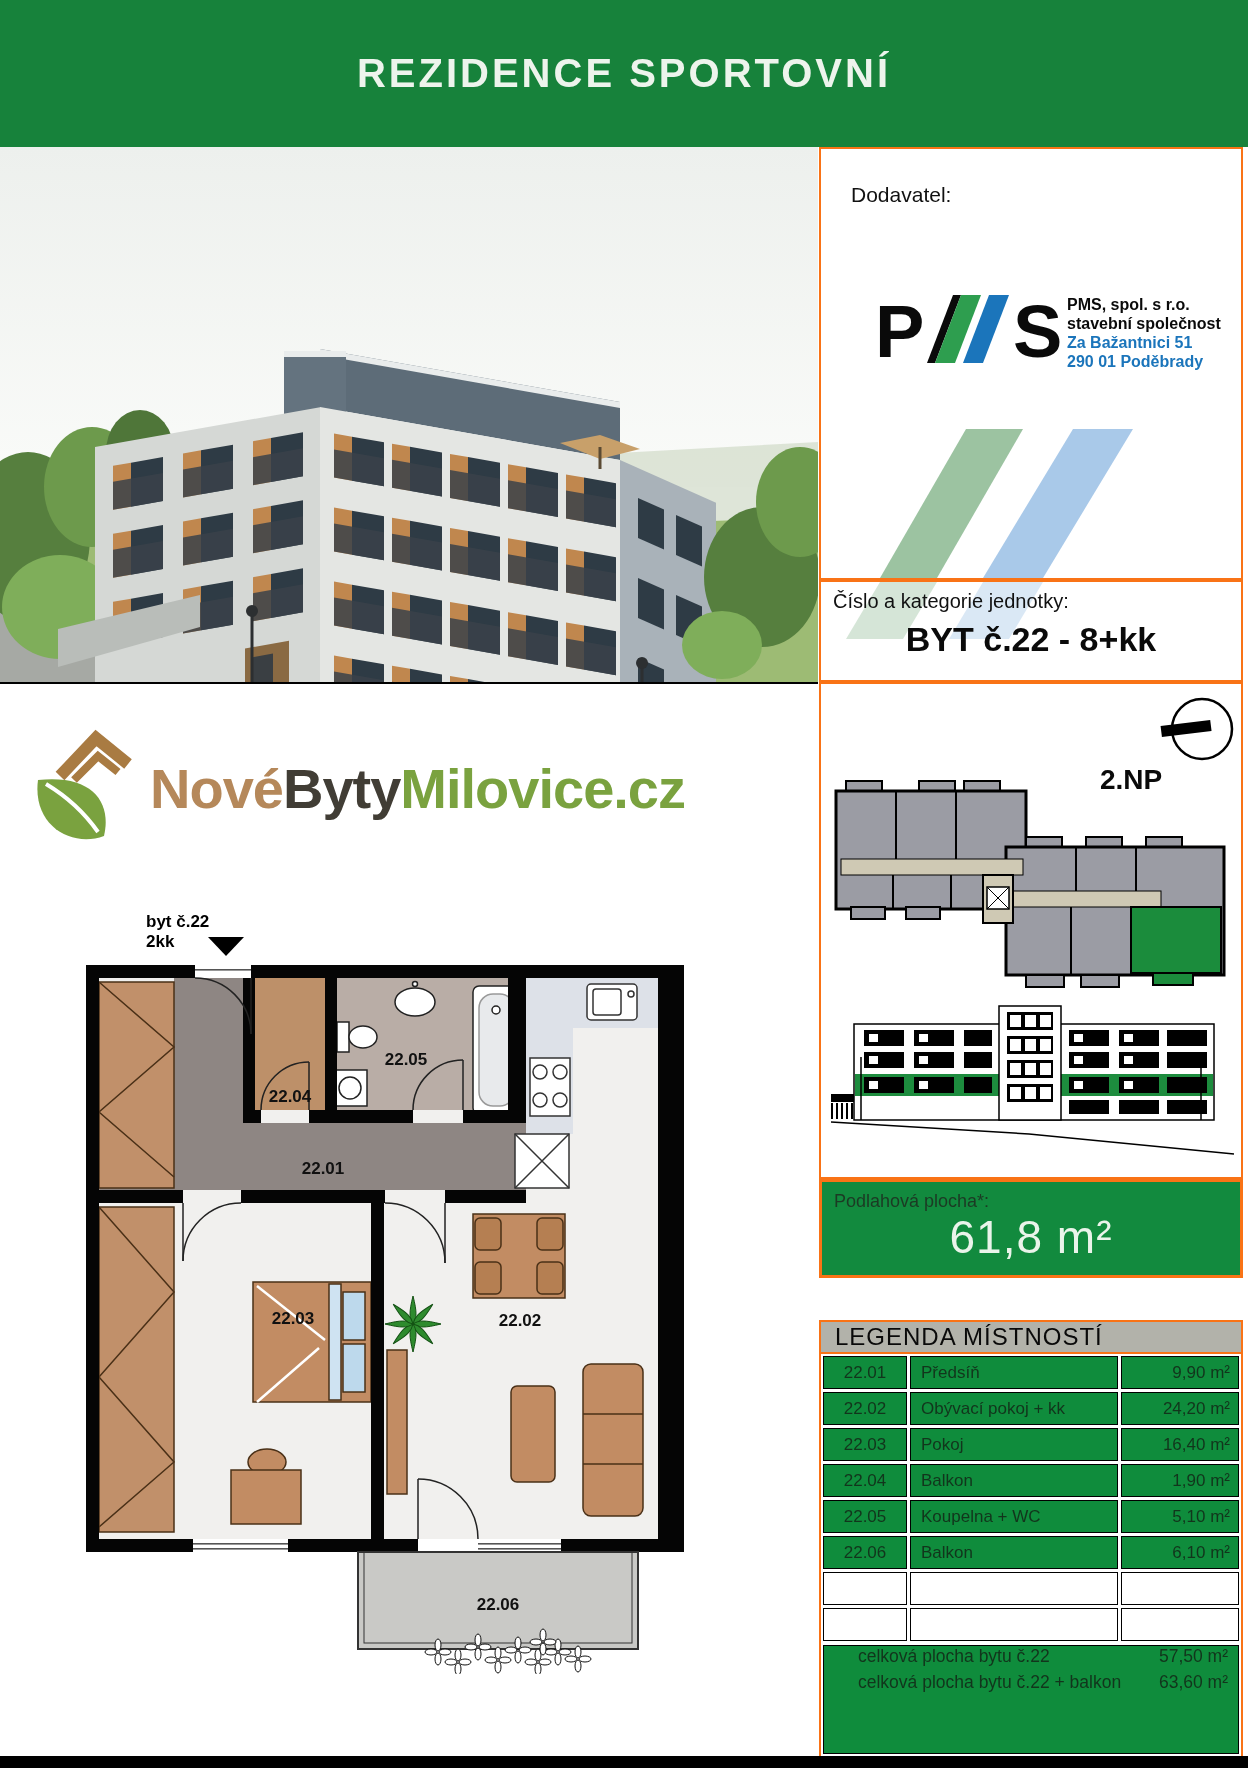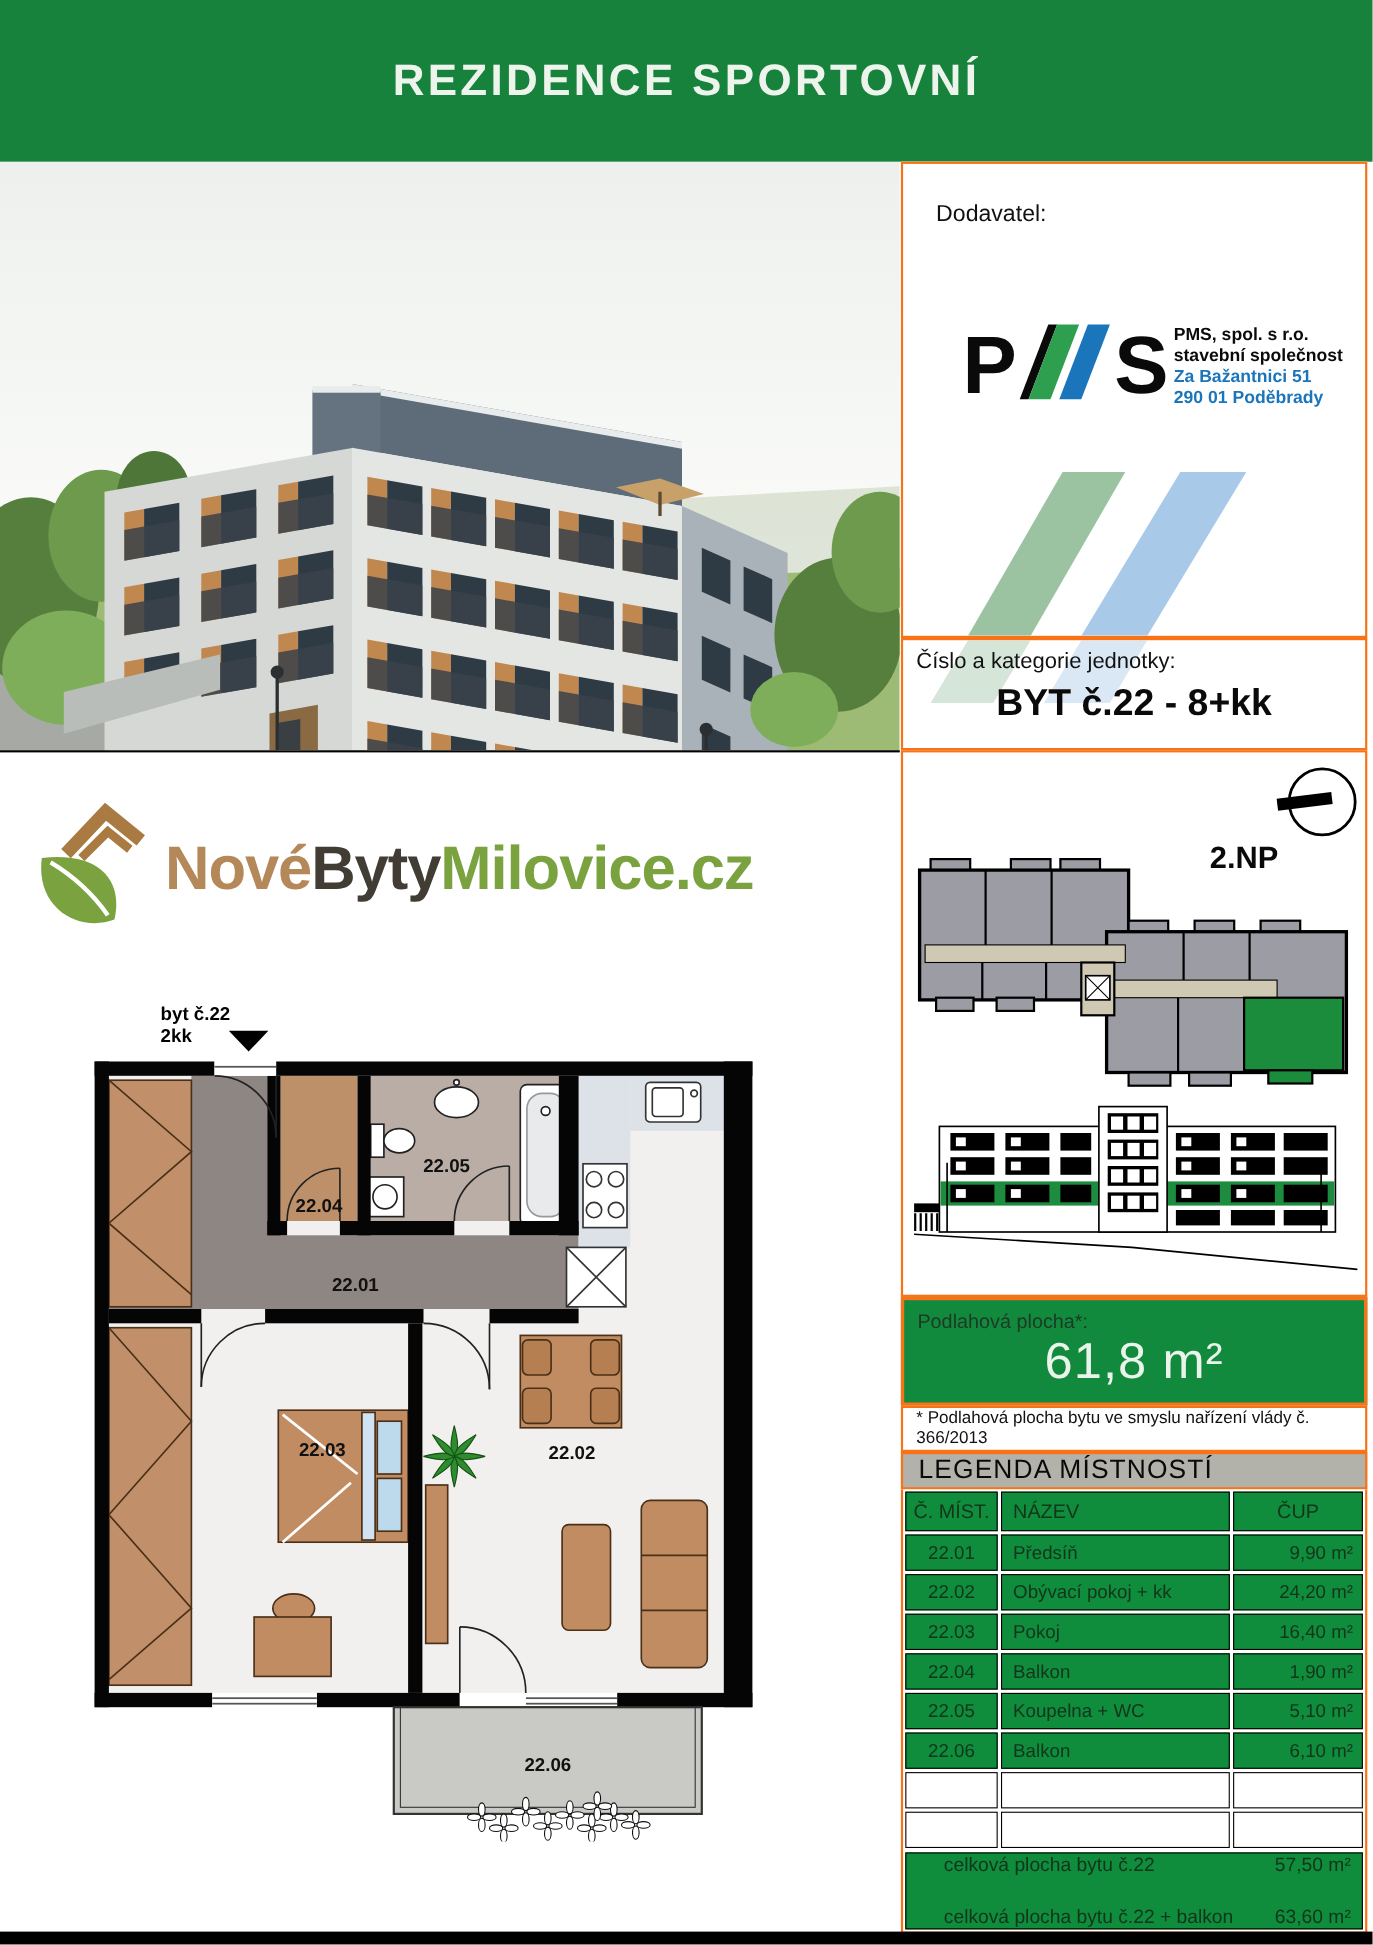--- a/index.html
+++ b/index.html
@@ -44,21 +44,21 @@
   .footnote-box{top:1278px;height:42px;display:flex;align-items:center;padding-left:12px;font-size:15.5px;color:#111;}
   .legend-title{top:1320px;height:34px;background:#B2B2AA;display:flex;align-items:center;padding-left:14px;font-size:24px;color:#0A0A0A;letter-spacing:1px;}
 
   .legend-table{top:1354px;height:404px;display:flex;flex-direction:column;gap:3px;padding:2px;border-top:none;}
   .lrow{display:grid;grid-template-columns:84px 208px 1fr;gap:3px;height:33px;flex:0 0 auto;}
   .hrow{height:36px;}
   .lcell{background:#0F8C3C;border:1px solid #000;color:#12351C;display:flex;align-items:center;font-size:17px;box-sizing:border-box;}
   .hrow .lcell{font-size:18px;}
   .c1{justify-content:center;} .c2{padding-left:10px;} .c3{justify-content:flex-end;padding-right:8px;}
   .ecell{background:#fff;}
-  .totals{margin-top:1px;background:#0F8C3C;border:1px solid #000;flex:1 1 auto;display:flex;flex-direction:column;justify-content:space-between;gap:21px;color:#12351C;}
+  .totals{margin-top:1px;background:#0F8C3C;border:1px solid #000;flex:1 1 auto;display:flex;flex-direction:column;justify-content:flex-start;gap:5px;color:#12351C;}
   .tline{display:flex;justify-content:space-between;padding:0 10px 0 34px;font-size:17.5px;}
 </style>
 </head>
 <body>
 
 <div class="page">
 
   <div class="header">
     <span class="title">REZIDENCE SPORTOVNÍ</span>
   </div>
@@ -478,34 +478,26 @@
         <path d="M32,55 V118 M372,55 V118" stroke="#000" stroke-width="1.5" fill="none"></path>
       </g>
     </svg>
   </div>
 
   <div class="box area-box">
     <div class="area-label">Podlahová plocha*:</div>
     <div class="area-value">61,8 m²</div>
   </div>
 
-  <div class="box footnote-box">
-    <span>* Podlahová plocha bytu ve smyslu nařízení vlády č. 366/2013</span>
-  </div>
 
   <div class="box legend-title">
     <span>LEGENDA MÍSTNOSTÍ</span>
   </div>
 
   <div class="box legend-table">
-    <div class="lrow hrow">
-      <div class="lcell c1">Č. MÍST.</div>
-      <div class="lcell c2">NÁZEV</div>
-      <div class="lcell c1">ČUP</div>
-    </div>
     <div class="lrow">
       <div class="lcell c1">22.01</div>
       <div class="lcell c2">Předsíň</div>
       <div class="lcell c3">9,90 m²</div>
     </div>
     <div class="lrow">
       <div class="lcell c1">22.02</div>
       <div class="lcell c2">Obývací pokoj + kk</div>
       <div class="lcell c3">24,20 m²</div>
     </div>

